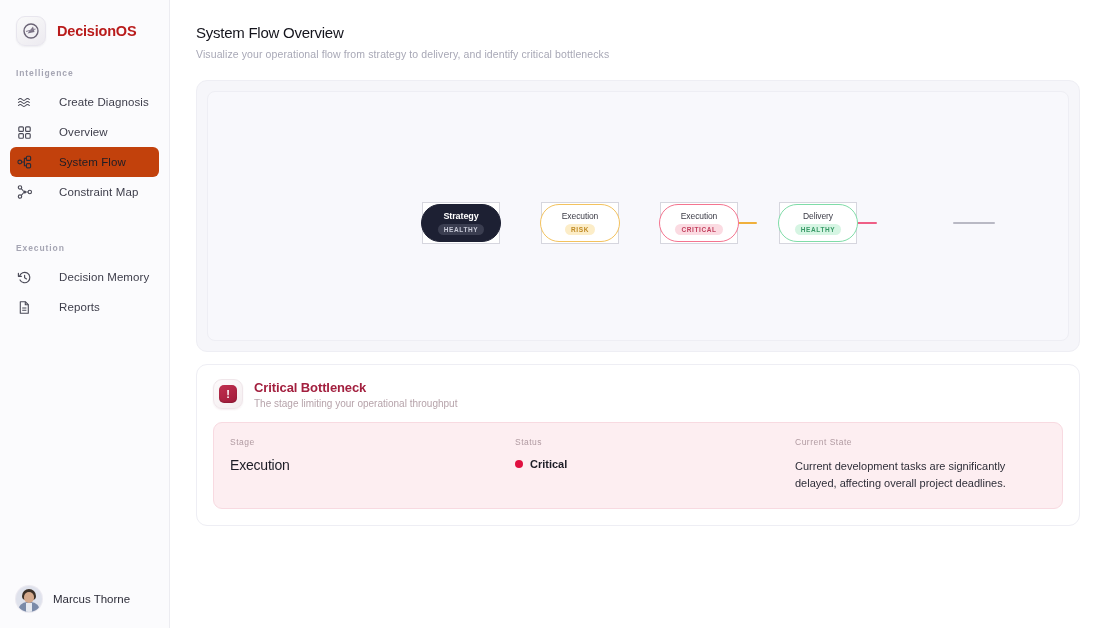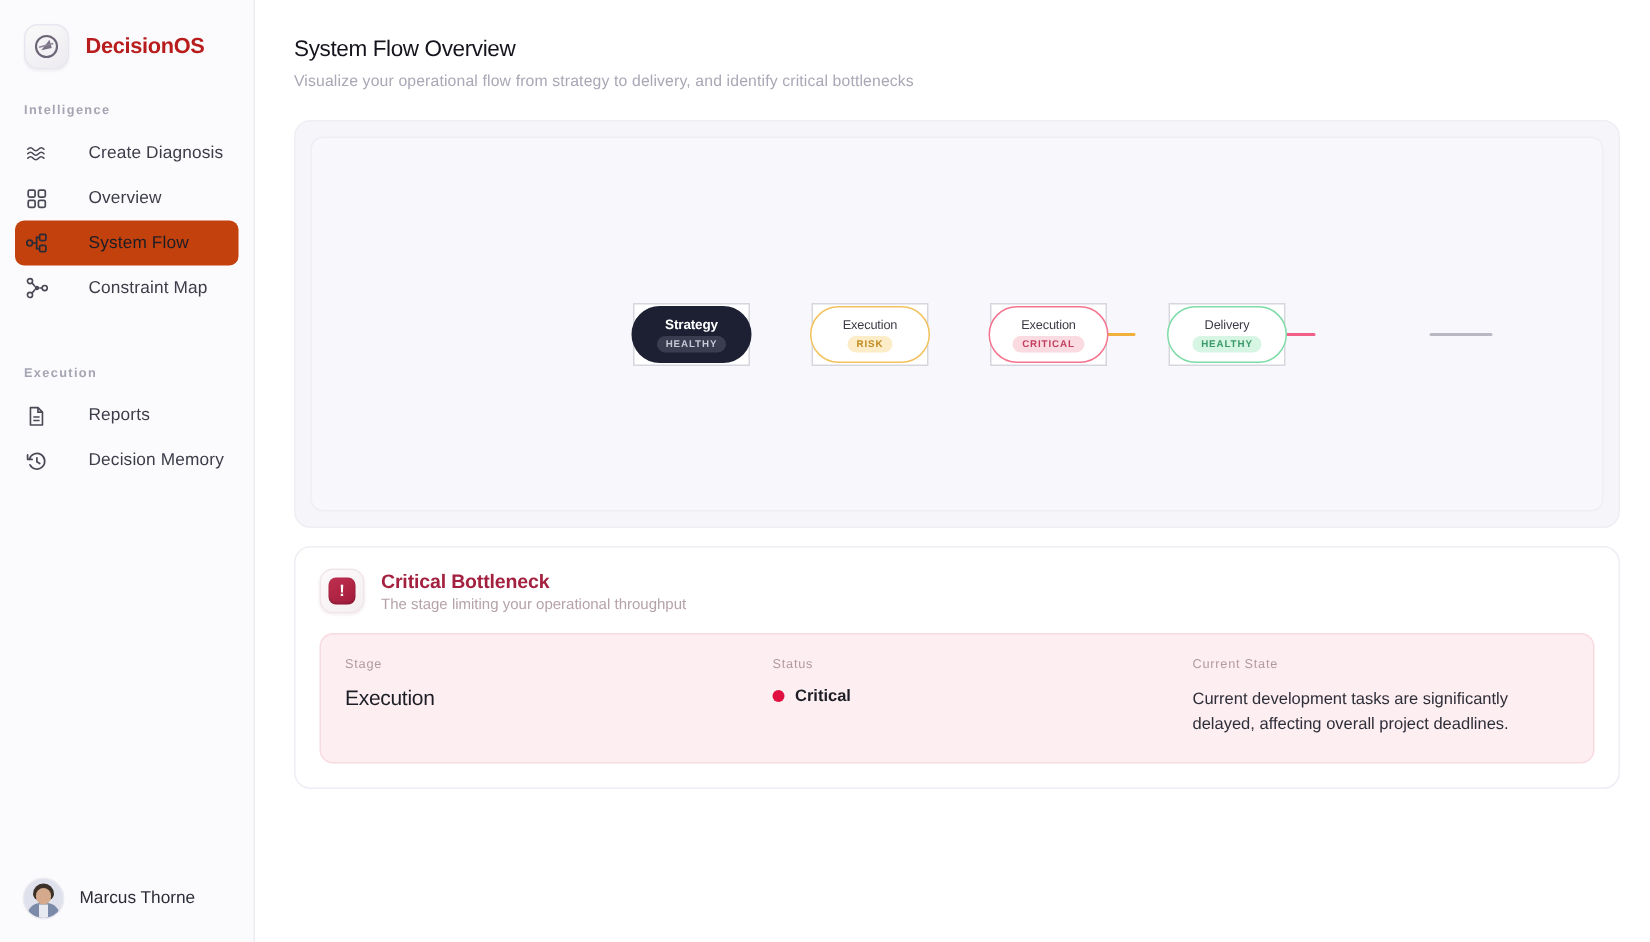--- a/index.html
+++ b/index.html
@@ -205,37 +205,37 @@
     </div>
 
     <div class="nav-gap"></div>
 
     <div class="nav-section">
       <div class="nav-label">Execution</div>
 
       <div class="nav-item">
         <span class="ic">
           <svg width="15" height="15" viewBox="0 0 15 15">
+            <path d="M2.6 6.2A5.2 5.2 0 1 1 3 9.9" fill="none" stroke="#4a4a57" stroke-width="1.15" stroke-linecap="round"></path>
+            <path d="M1.4 3.3v3h3" fill="none" stroke="#4a4a57" stroke-width="1.15" stroke-linecap="round" stroke-linejoin="round"></path>
+            <path d="M7.6 5.2v2.6l1.9 1.2" fill="none" stroke="#4a4a57" stroke-width="1.15" stroke-linecap="round"></path>
+          </svg>
+        </span>
+        <span class="nav-text">Decision Memory</span>
+      </div>
+
+      <div class="nav-item">
+        <span class="ic">
+          <svg width="15" height="15" viewBox="0 0 15 15">
             <path d="M3.3 1.7h5l3 3v8.6h-8z" fill="none" stroke="#4a4a57" stroke-width="1.1" stroke-linejoin="round"></path>
             <path d="M8.3 1.7v3h3" fill="none" stroke="#4a4a57" stroke-width="1.1"></path>
             <path d="M5.2 8h4.2M5.2 10.3h4.2" stroke="#4a4a57" stroke-width="1.05"></path>
           </svg>
         </span>
         <span class="nav-text">Reports</span>
-      </div>
-
-      <div class="nav-item">
-        <span class="ic">
-          <svg width="15" height="15" viewBox="0 0 15 15">
-            <path d="M2.6 6.2A5.2 5.2 0 1 1 3 9.9" fill="none" stroke="#4a4a57" stroke-width="1.15" stroke-linecap="round"></path>
-            <path d="M1.4 3.3v3h3" fill="none" stroke="#4a4a57" stroke-width="1.15" stroke-linecap="round" stroke-linejoin="round"></path>
-            <path d="M7.6 5.2v2.6l1.9 1.2" fill="none" stroke="#4a4a57" stroke-width="1.15" stroke-linecap="round"></path>
-          </svg>
-        </span>
-        <span class="nav-text">Decision Memory</span>
       </div>
     </div>
 
     <div class="user">
       <div class="avatar">
         <div class="body"></div>
           <div class="shirt"></div>
         <div class="hair"></div>
           <div class="face"></div>
       </div>

